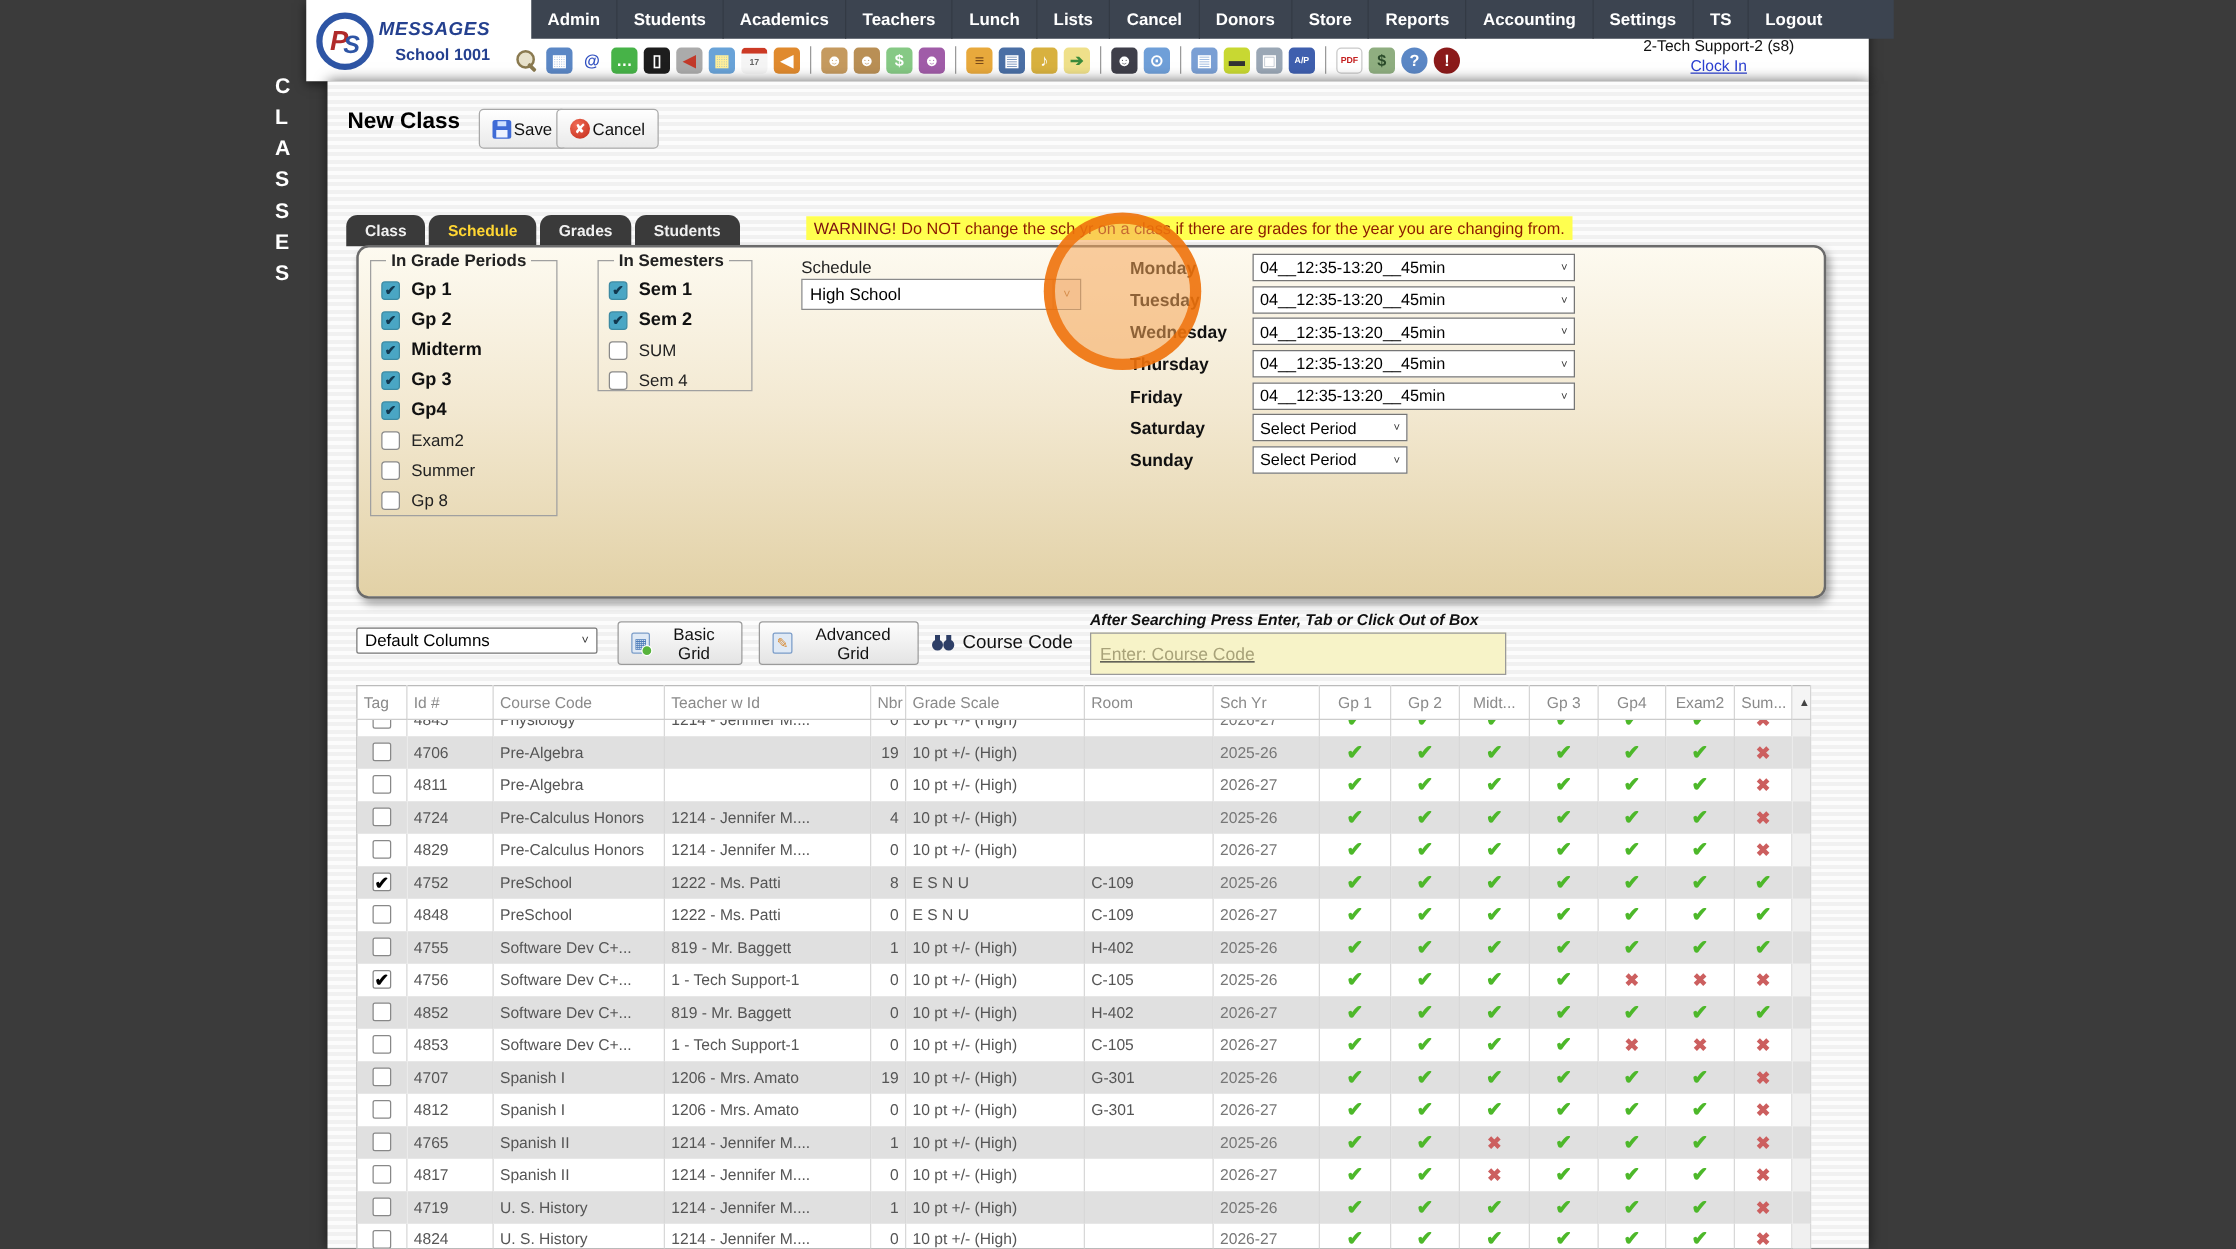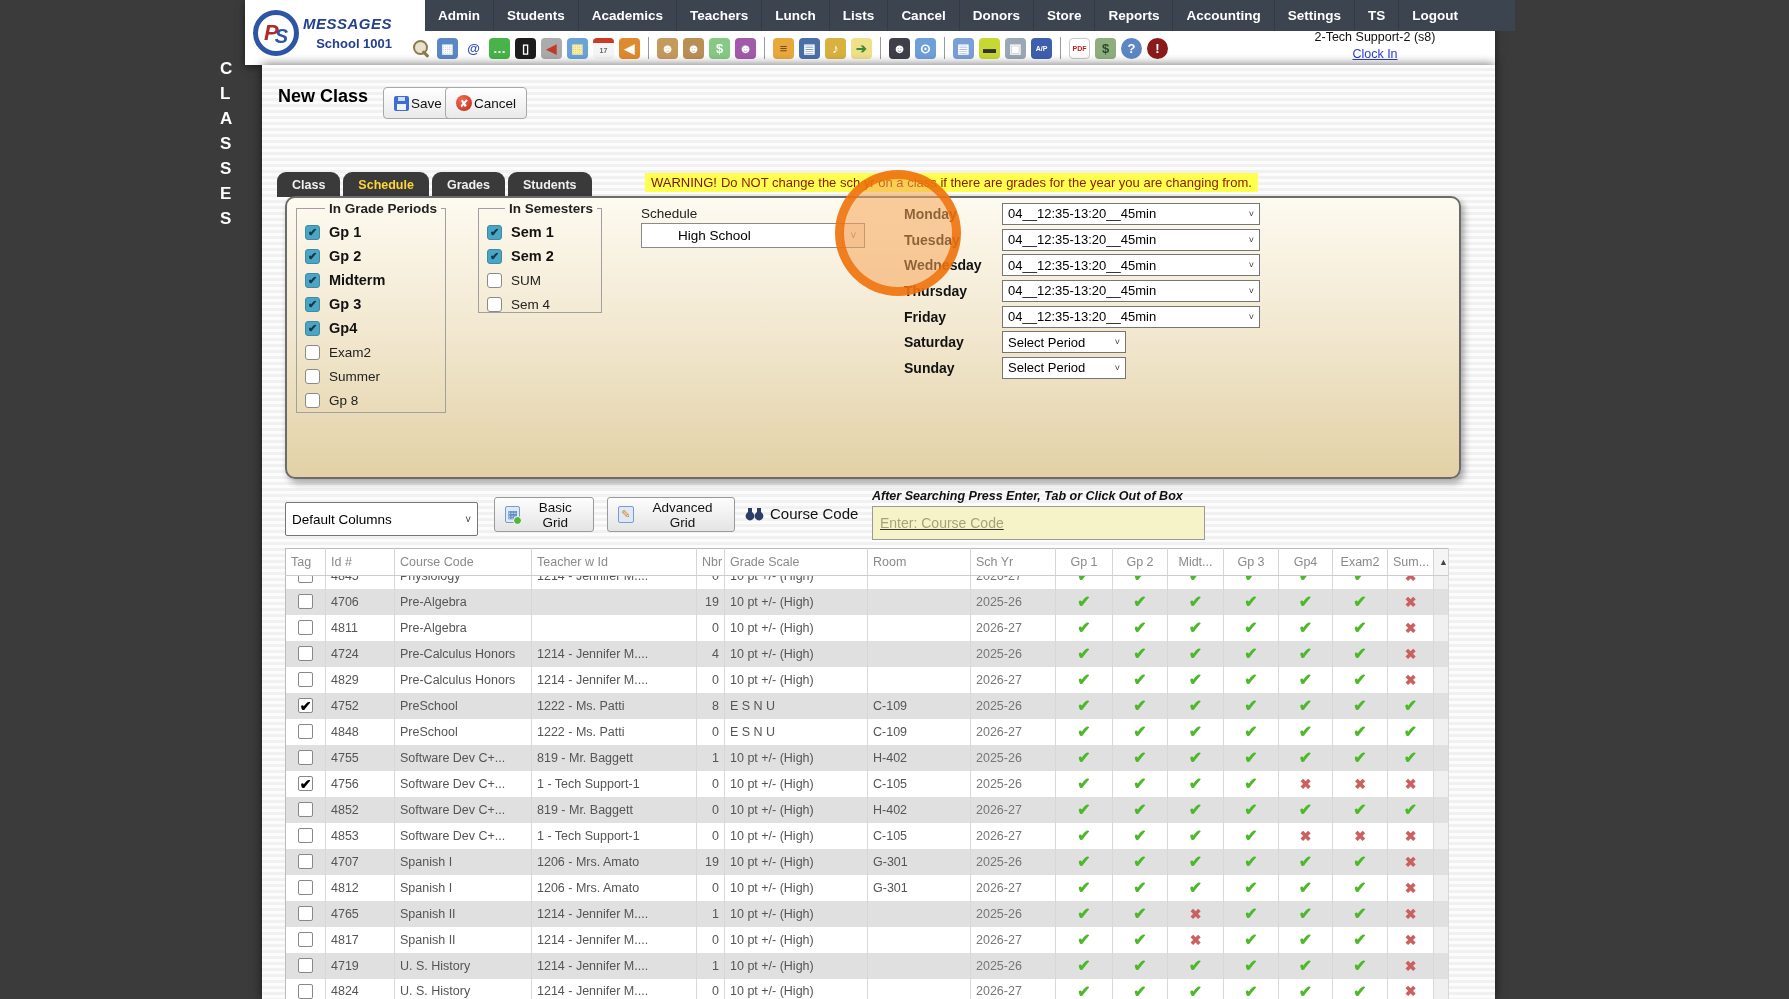--- a/index.html
+++ b/index.html
@@ -71,55 +71,55 @@
   
   .warning { position:absolute; left:383px; top:108px; background:#ffff4f; padding:2px 6px;
              font-size:13px; color:#8b1a00; white-space:nowrap; }
   .warning b { color:#7a1010; font-weight:normal; margin-right:4px; }
 
   
   .panel { position:absolute; left:23px; top:131px; width:1176px; height:283px;
            background:linear-gradient(180deg,#fdfaf0 0%,#f3e9d2 45%,#e2d1a6 100%);
            border:2px solid #6b6b6b; border-radius:10px; box-shadow:3px 4px 7px rgba(0,0,0,.35); }
   .fs { position:absolute; border:1px solid #a0a0a0; background:transparent; padding:4px 8px 6px 8px; }
-  .fs legend { font-size:13.5px; font-weight:bold; color:#222; padding:0 4px; margin-left:4px;text-align:right; }
+  .fs legend { font-size:13.5px; font-weight:bold; color:#222; padding:0 4px; margin-left:4px; }
   .fs-gp { left:9px; top:3px; width:150px; height:212px; }
   .fs-sem { left:191px; top:3px; width:124px; height:112px; }
   .ck-row { display:flex; align-items:center; gap:9px; height:24px; }
   .ckbox { width:15px; height:15px; border-radius:3px; flex:0 0 auto; display:flex; align-items:center;
            justify-content:center; cursor:pointer; }
   .ckbox.on { background:#4aa6c4; border:1px solid #3d8aa3; color:#12384f; font-size:11px; font-weight:bold; }
   .ckbox.off { background:#fff; border:1px solid #8a8a8a; color:transparent; }
   .ck-label.on { font-size:14.5px; font-weight:bold; color:#111; }
   .ck-label.off { font-size:13.5px; color:#222; }
 
   .sched-label { position:absolute; left:354px; top:8px; font-size:13.5px; color:#222; }
   .combobox { position:absolute; left:354px; top:25px; width:224px; height:25px; background:#fff;
               border:1px solid #8a8a8a; display:flex; align-items:center; cursor:pointer; }
-  .combobox .val { flex:1; font-size:13.5px; color:#000; padding:0 6px;margin-left:30px; }
+  .combobox .val { flex:1; font-size:13.5px; color:#000; padding:0 6px; }
   .combobox .cb-btn { width:22px; height:23px; border-left:1px solid #c0c0c0; background:#f3e3d3;
                       display:flex; align-items:center; justify-content:center; font-size:10px; color:#b07040; }
 
   .days { position:absolute; left:617px; top:3px; }
   .day-row { display:flex; align-items:center; height:25.7px; }
   .day-label { width:98px; font-size:14px; font-weight:bold; color:#111; }
   .day-select { height:22px; background:#fff; border:1px solid #767676; display:flex; align-items:center;
                 justify-content:space-between; font-size:13px; color:#000; padding:0 5px; cursor:pointer; }
   .day-select.wide { width:258px; }
   .day-select.narrow { width:124px; }
   .day-select .chev { font-size:9px; color:#333; margin-left:6px; }
 
   
   .circle-overlay { position:absolute; left:573px; top:105px; width:126px; height:126px; border-radius:50%;
                     background:rgba(246,166,88,.55); border:9px solid rgba(237,108,2,.8); z-index:50; pointer-events:none; }
 
   
   .select { background:#fff; border:1px solid #767676; border-radius:2px; display:flex; align-items:center;
             justify-content:space-between; padding:0 6px; cursor:pointer; }
-  .columns-select { position:absolute; left:23px; top:437px; width:193px; height:34px; font-size:13.5px; color:#000; }
+  .columns-select { position:absolute; left:23px; top:437px; width:193px; height:21px; font-size:13.5px; color:#000; }
   .columns-select .chev { font-size:10px; color:#333; }
   .gbtn { position:absolute; top:432px; height:35px; border:1px solid #9a9a9a; border-radius:3px;
           background:linear-gradient(#fdfdfd,#e4e4e4); display:flex; align-items:center; gap:7px;
           padding:0 10px; font-size:13.5px; color:#111; cursor:pointer; font-family:inherit; }
   .gbtn.basic { left:232px; width:100px; }
   .gbtn.adv { left:345px; width:128px; }
   .chip { width:17px; height:17px; border:1px solid #7a9cc8; background:#dfe9f5; border-radius:2px;
           display:flex; align-items:center; justify-content:center; font-size:11px; color:#4a7ab8; position:relative; }
   .chip.basic-chip::after { content:""; position:absolute; right:-3px; bottom:-3px; width:7px; height:7px;
           border-radius:50%; background:#57b33c; border:1px solid #fff; }

